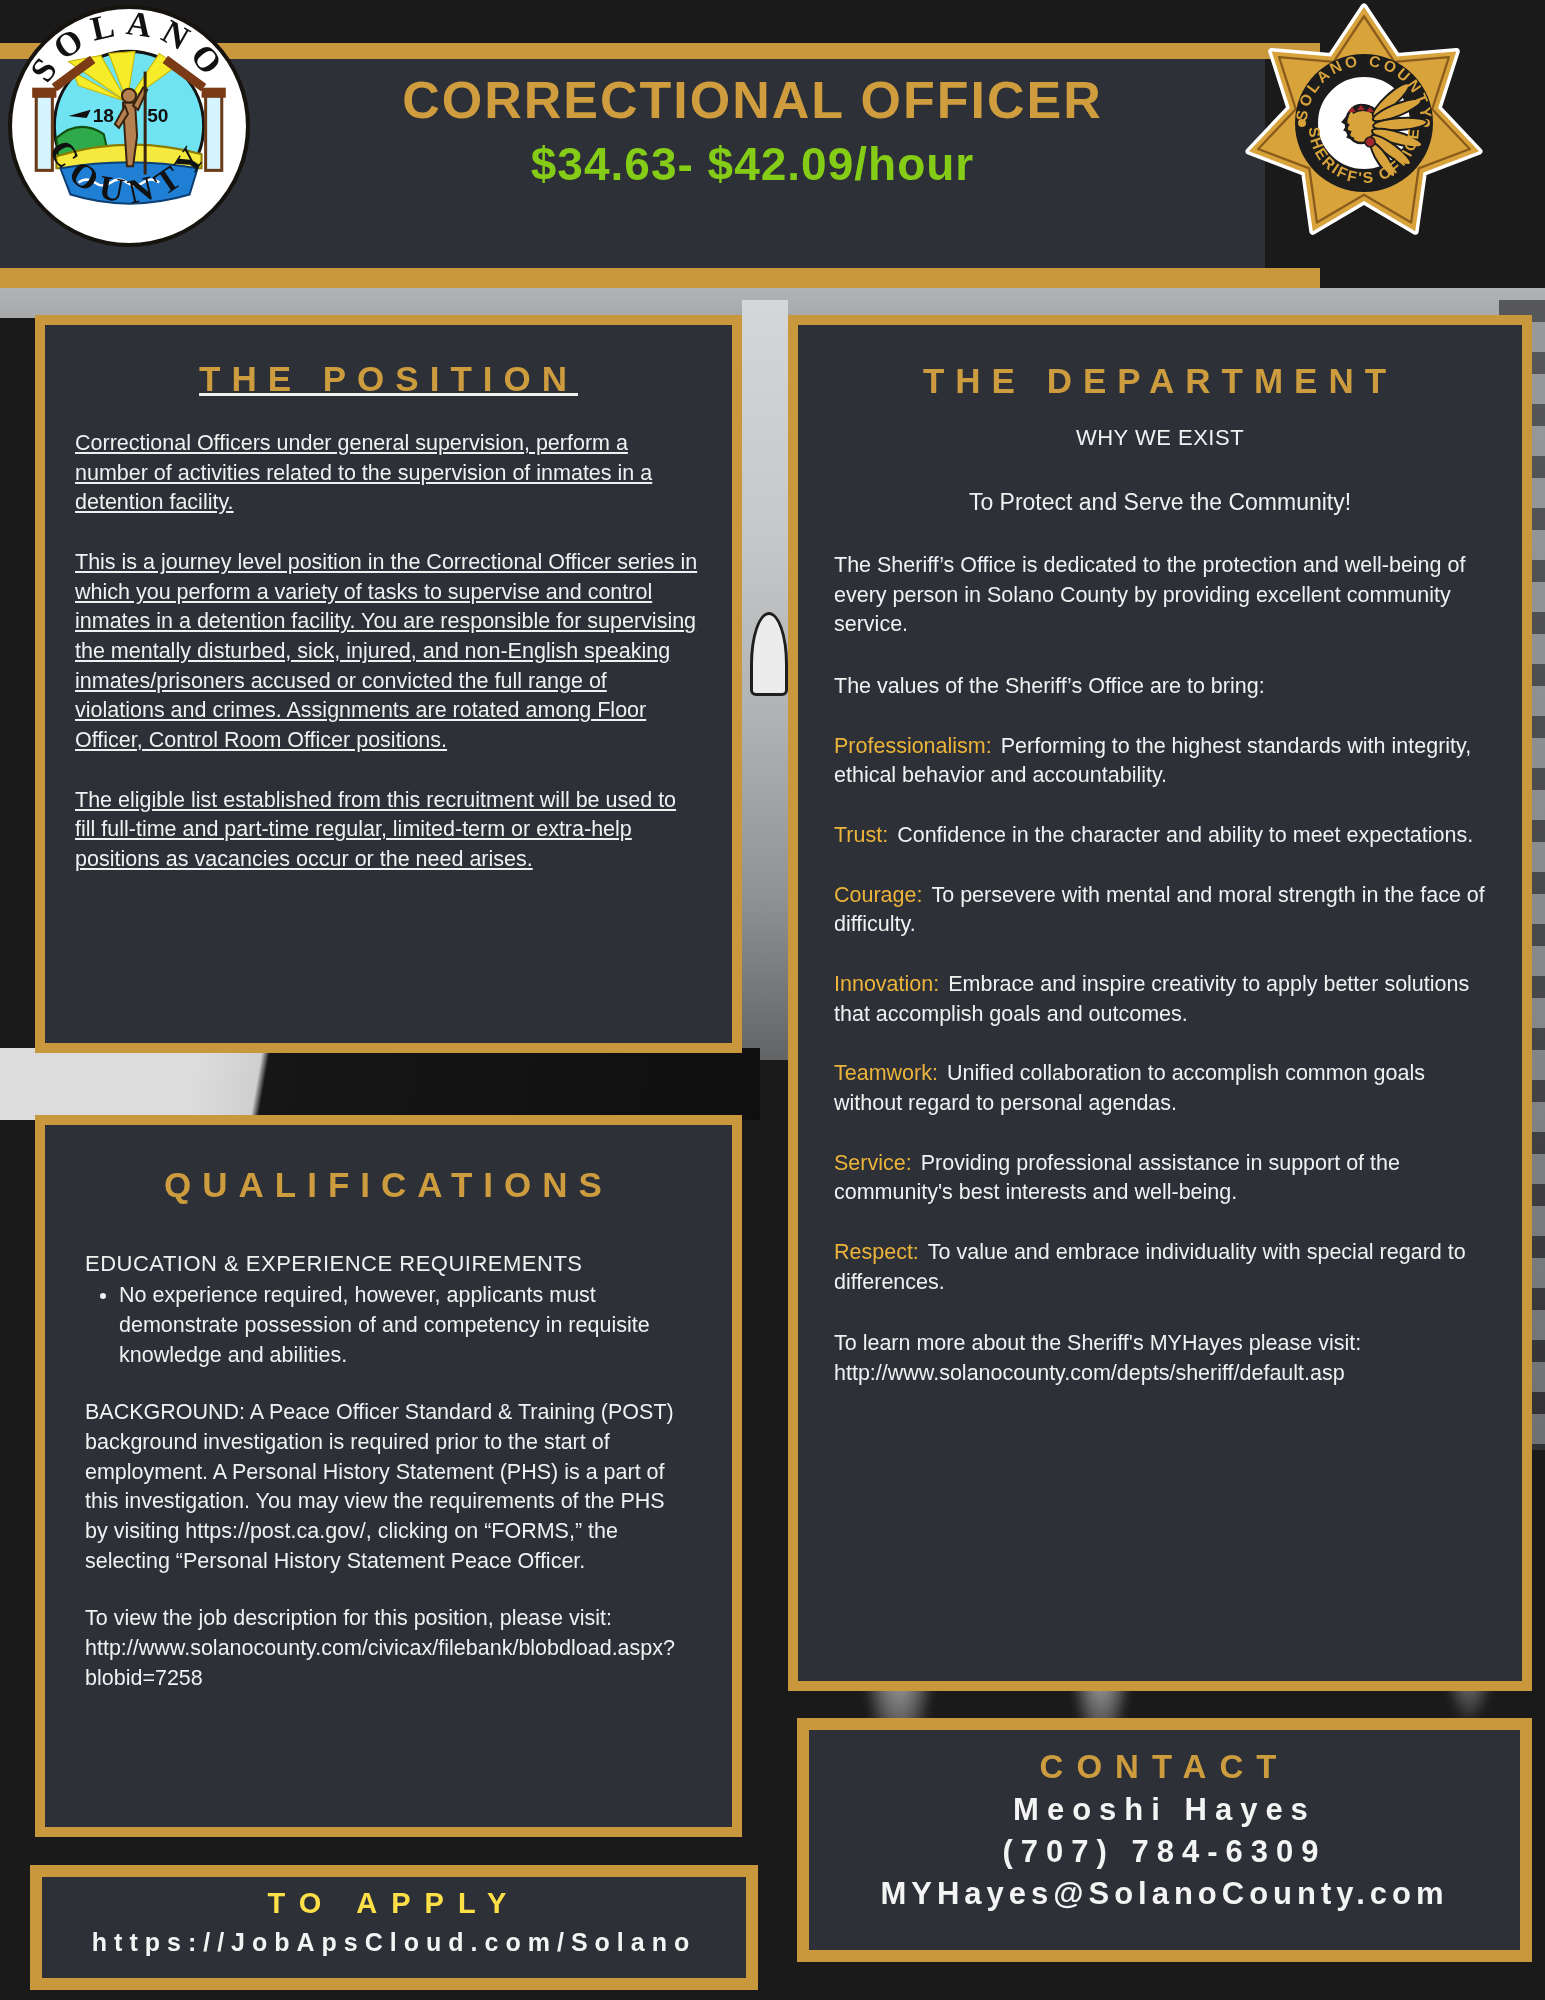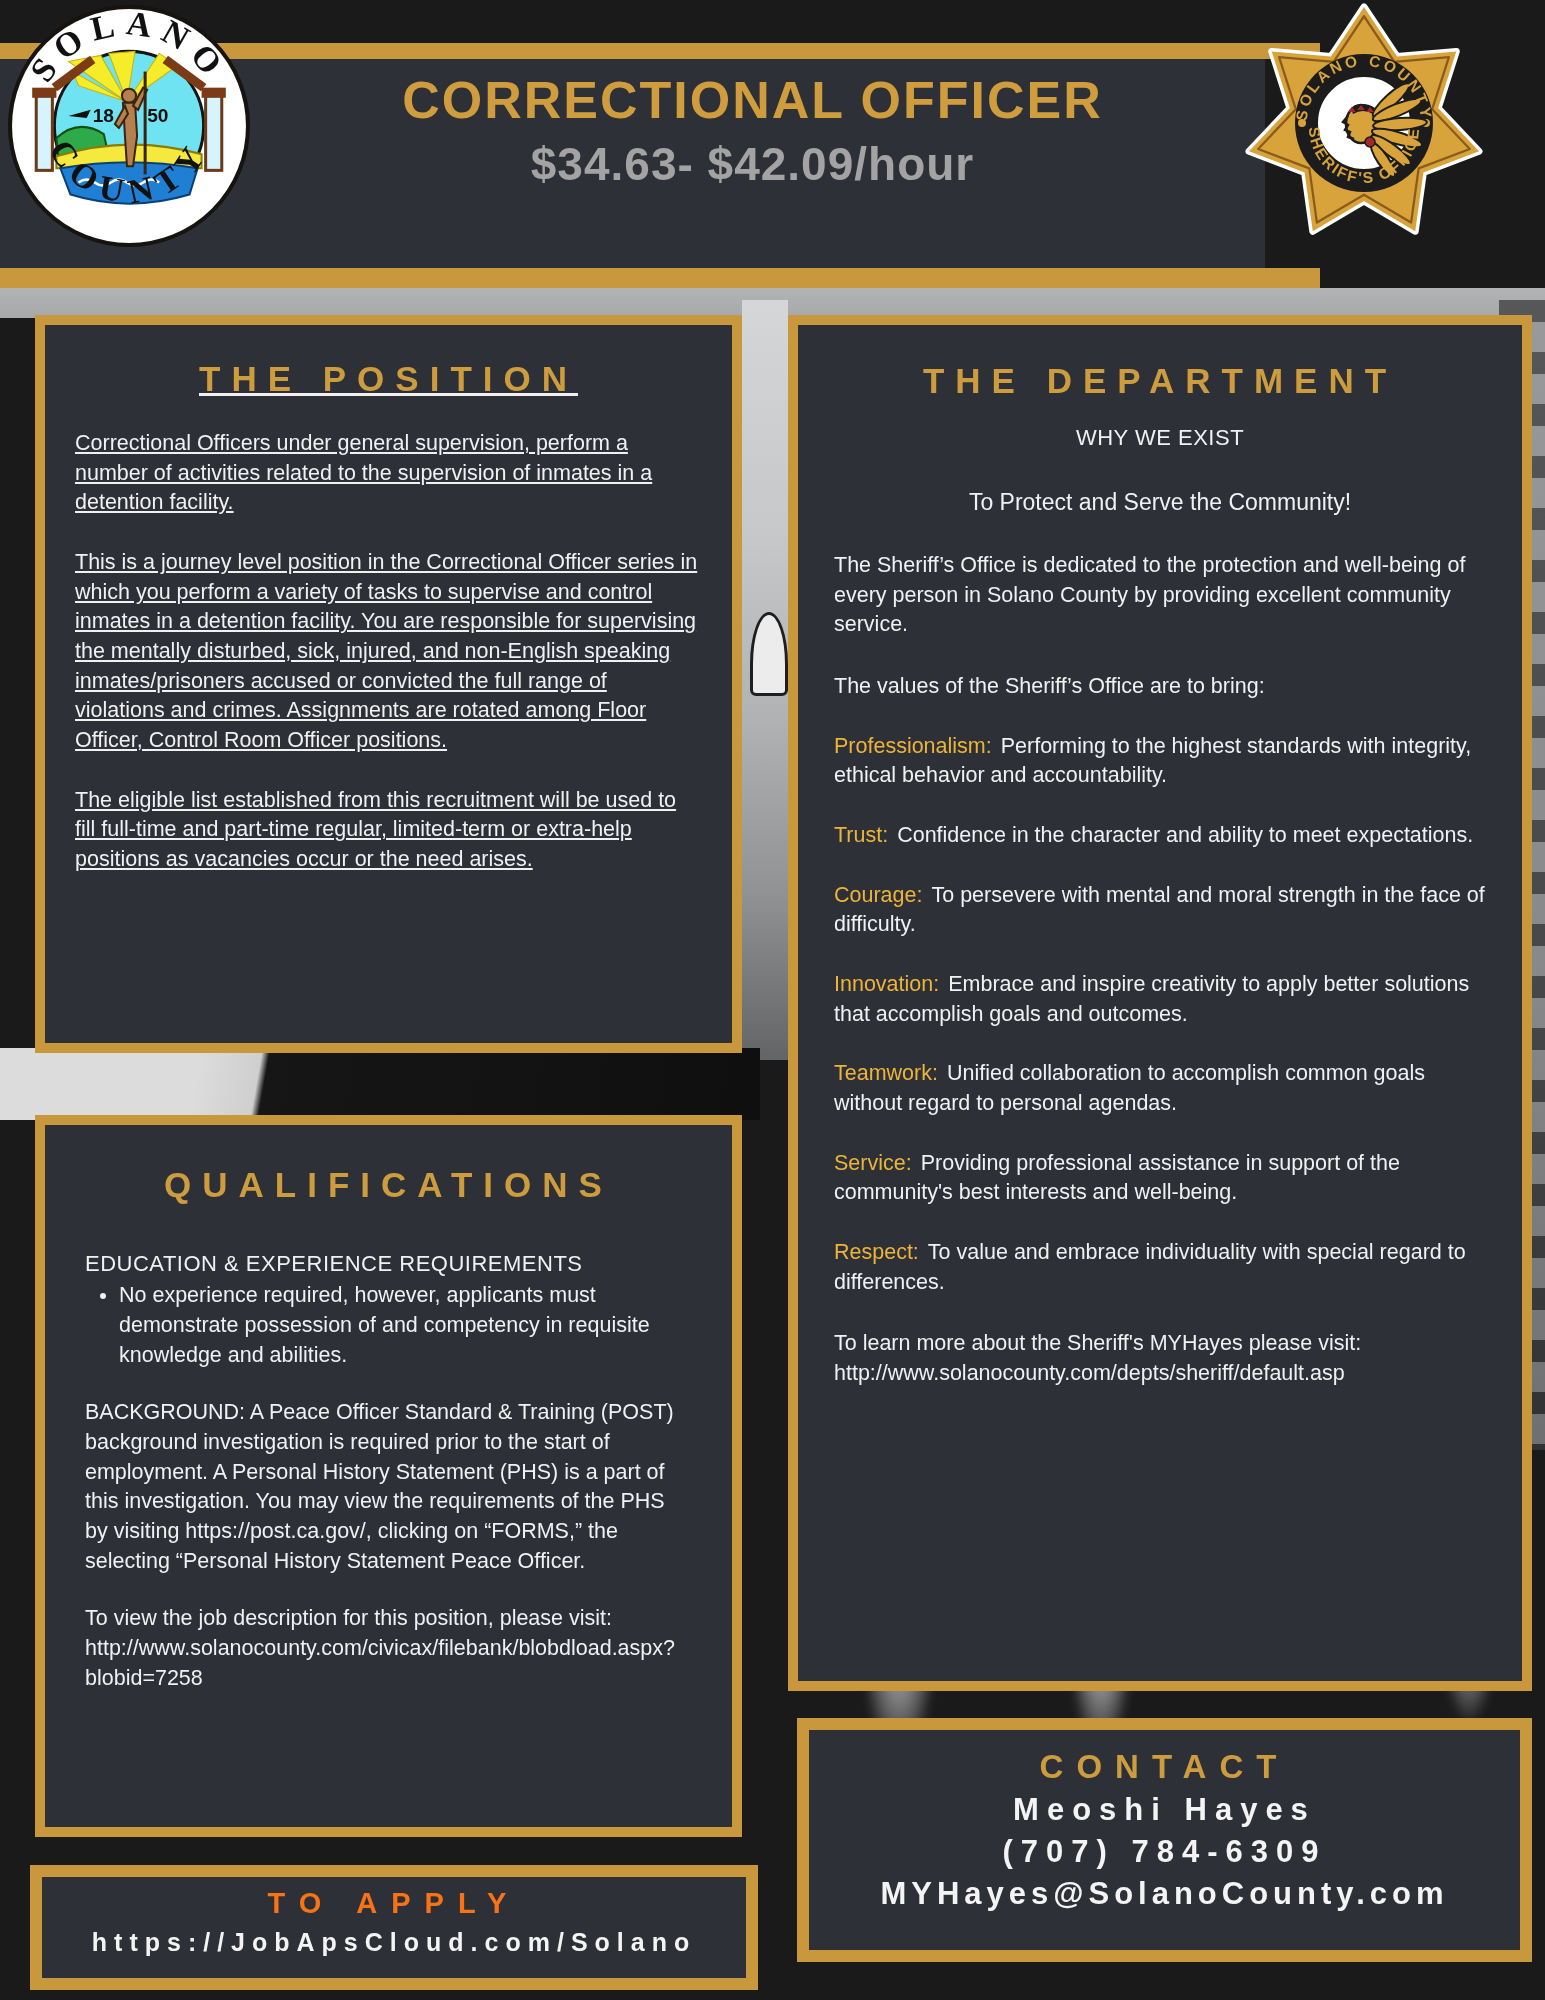--- a/index.html
+++ b/index.html
@@ -45,41 +45,41 @@
 
   
   .gold{background:#c9973c;}
   .gold-bar-top{left:0;top:43px;width:1320px;height:16px;}
   .gold-bar-bottom{left:0;top:268px;width:1320px;height:20px;}
   .header-band{left:0;top:59px;width:1265px;height:209px;background:#2d3036;}
   .header-inner{left:250px;top:72px;width:1005px;text-align:center;}
   .header-title{
     color:#cf9d3e;font-size:52px;font-weight:bold;letter-spacing:2px;line-height:1.1;
   }
-  .header-salary{color:#a3a3a3;font-size:46px;font-weight:bold;letter-spacing:1px;margin-top:8px;}
+  .header-salary{color:#84cc16;font-size:46px;font-weight:bold;letter-spacing:1px;margin-top:8px;}
 
   
   .panel{position:absolute;background:#2d3036;border:10px solid #c9973c;box-sizing:border-box;color:#f1f1f2;}
   .panel-title{color:#cc9c3f;font-weight:bold;font-size:35px;letter-spacing:11px;text-align:center;margin:0;}
   .body-text{font-size:21.5px;line-height:1.38;margin:0;}
   p{margin:0;}
 
   #position-box{left:35px;top:315px;width:707px;height:738px;padding:26px 30px;text-decoration:underline;}
   #position-box .panel-title{margin-top:8px;}
   #position-box .body-text{margin-top:30px;}
 
   #qualifications-box{left:35px;top:1115px;width:707px;height:722px;padding:26px 40px;}
   #qualifications-box .panel-title{margin-top:14px;}
   .qual-subhead{font-size:22px;margin-top:44px;letter-spacing:.5px;}
   ul.qual-list{margin:2px 0 0 8px;padding-left:26px;}
   ul.qual-list li{font-size:21.5px;line-height:1.38;}
   .qual-par{margin-top:28px;overflow-wrap:anywhere;}
 
   #apply-box{left:30px;top:1865px;width:728px;height:125px;border-width:12px;padding:10px 8px;text-align:center;}
-  .apply-title{color:#f97316;font-weight:bold;font-size:29px;letter-spacing:14px;}
+  .apply-title{color:#fde047;font-weight:bold;font-size:29px;letter-spacing:14px;}
   .apply-url{color:#f4f4f4;font-weight:bold;font-size:25px;letter-spacing:7px;margin-top:8px;}
 
   #department-box{left:788px;top:315px;width:744px;height:1376px;padding:26px 36px;}
   #department-box .panel-title{margin-top:10px;}
   .dept-sub{font-size:22px;text-align:center;margin-top:22px;letter-spacing:.5px;}
   .dept-motto{font-size:23px;text-align:center;margin-top:34px;}
   .dept-par{margin-top:32px;}
   .value-par{margin-top:30px;}
   .val-name{color:#ecb43a;margin-right:9px;}
   .dept-more{margin-top:32px;overflow-wrap:anywhere;}

